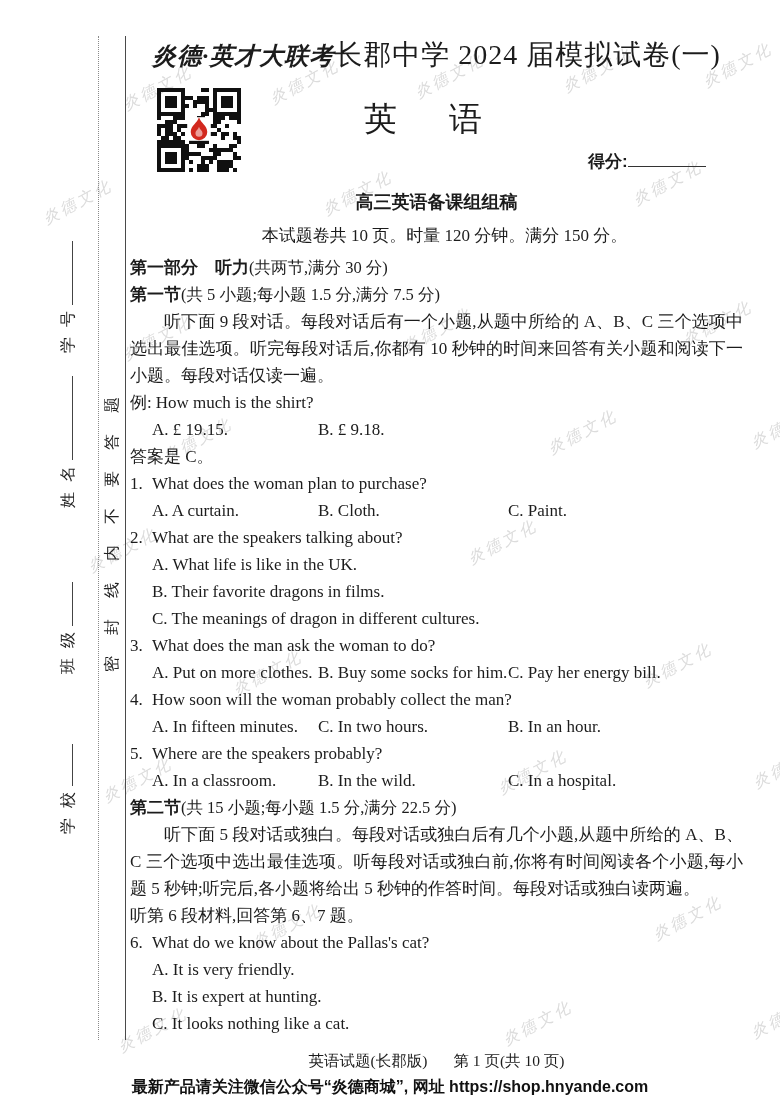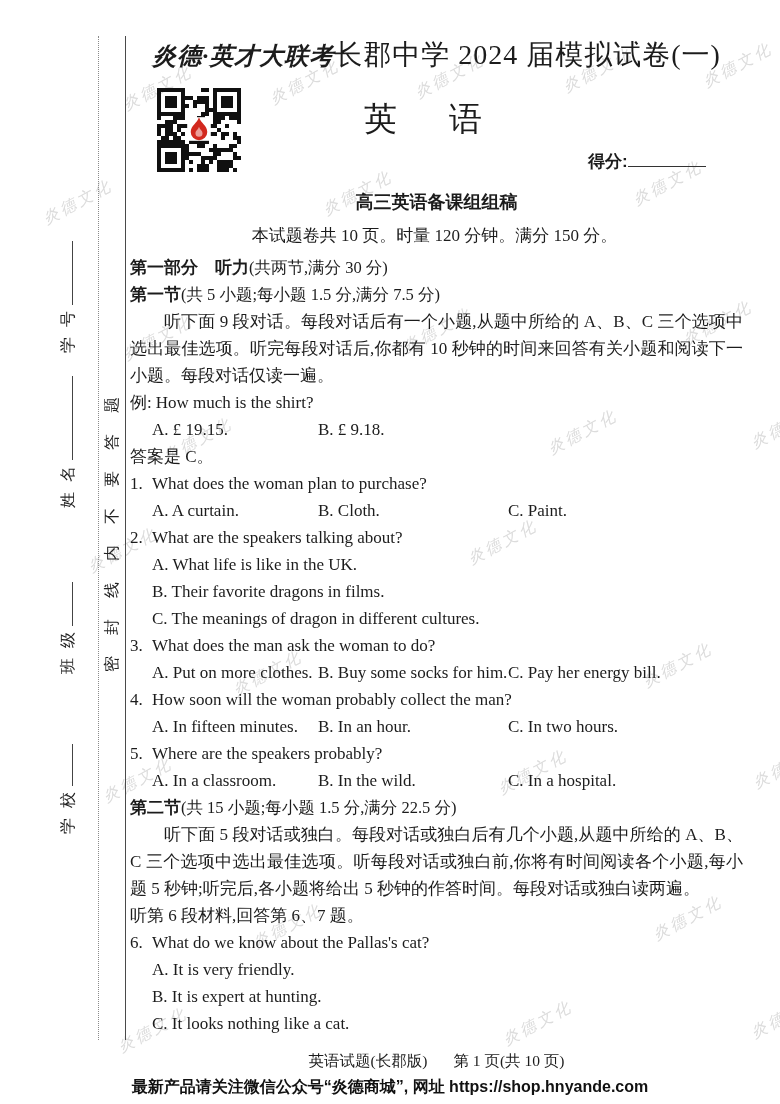--- a/index.html
+++ b/index.html
@@ -42,21 +42,21 @@
   .qr { position:absolute; left:157px; top:88px; width:84px; height:84px; z-index:2; }
   .qr-grid { display:grid; grid-template-columns:repeat(21,4px); grid-auto-rows:4px; }
   .qc { background:#101010; }
   .flame { position:absolute; left:29px; top:28px; width:26px; height:26px; }
 
   .subject { position:absolute; left:364px; top:97px; font-size:33px; font-weight:normal; letter-spacing:52px; white-space:nowrap; z-index:2; font-family:"Liberation Sans","DejaVu Sans",sans-serif; }
   .score { position:absolute; left:588px; top:150px; font-size:17px; font-weight:bold; z-index:2; font-family:"Liberation Sans","DejaVu Sans",sans-serif; }
   .score-line { display:inline-block; width:78px; height:15px; border-bottom:1.5px solid #333; }
 
   .drafted { position:absolute; left:130px; top:190px; width:613px; text-align:center; font-size:18px; font-weight:bold; z-index:2; }
-  .paperinfo { position:absolute; left:128px; top:224px; width:613px; text-align:center; font-size:17px; z-index:2; }
+  .paperinfo { position:absolute; left:138px; top:224px; width:613px; text-align:center; font-size:17px; z-index:2; }
 
   
   #content { position:absolute; left:130px; top:254px; width:613px; font-size:17px; line-height:27px; z-index:2; }
   .headline .hb { font-weight:bold; font-family:"Liberation Sans","DejaVu Sans",sans-serif; }
   .headline .hn { font-size:16.5px; }
   .headline .sp { }
   .para { text-align:justify; text-indent:2em; }
   .exline { display:flex; }
   .exline .exq { margin-left:4px; }
   .qline { display:flex; }
@@ -640,22 +640,22 @@
     </div>
   </div>
 
   <div class="q">
     <div class="qline">
       <span class="qnum">4.</span>
       <span class="qtext">How soon will the woman probably collect the man?</span>
     </div>
     <div class="opt-row">
       <span>A. In fifteen minutes.</span>
+      <span>C. In two hours.</span>
       <span>B. In an hour.</span>
-      <span>C. In two hours.</span>
     </div>
   </div>
 
   <div class="q">
     <div class="qline">
       <span class="qnum">5.</span>
       <span class="qtext">Where are the speakers probably?</span>
     </div>
     <div class="opt-row">
       <span>A. In a classroom.</span>

